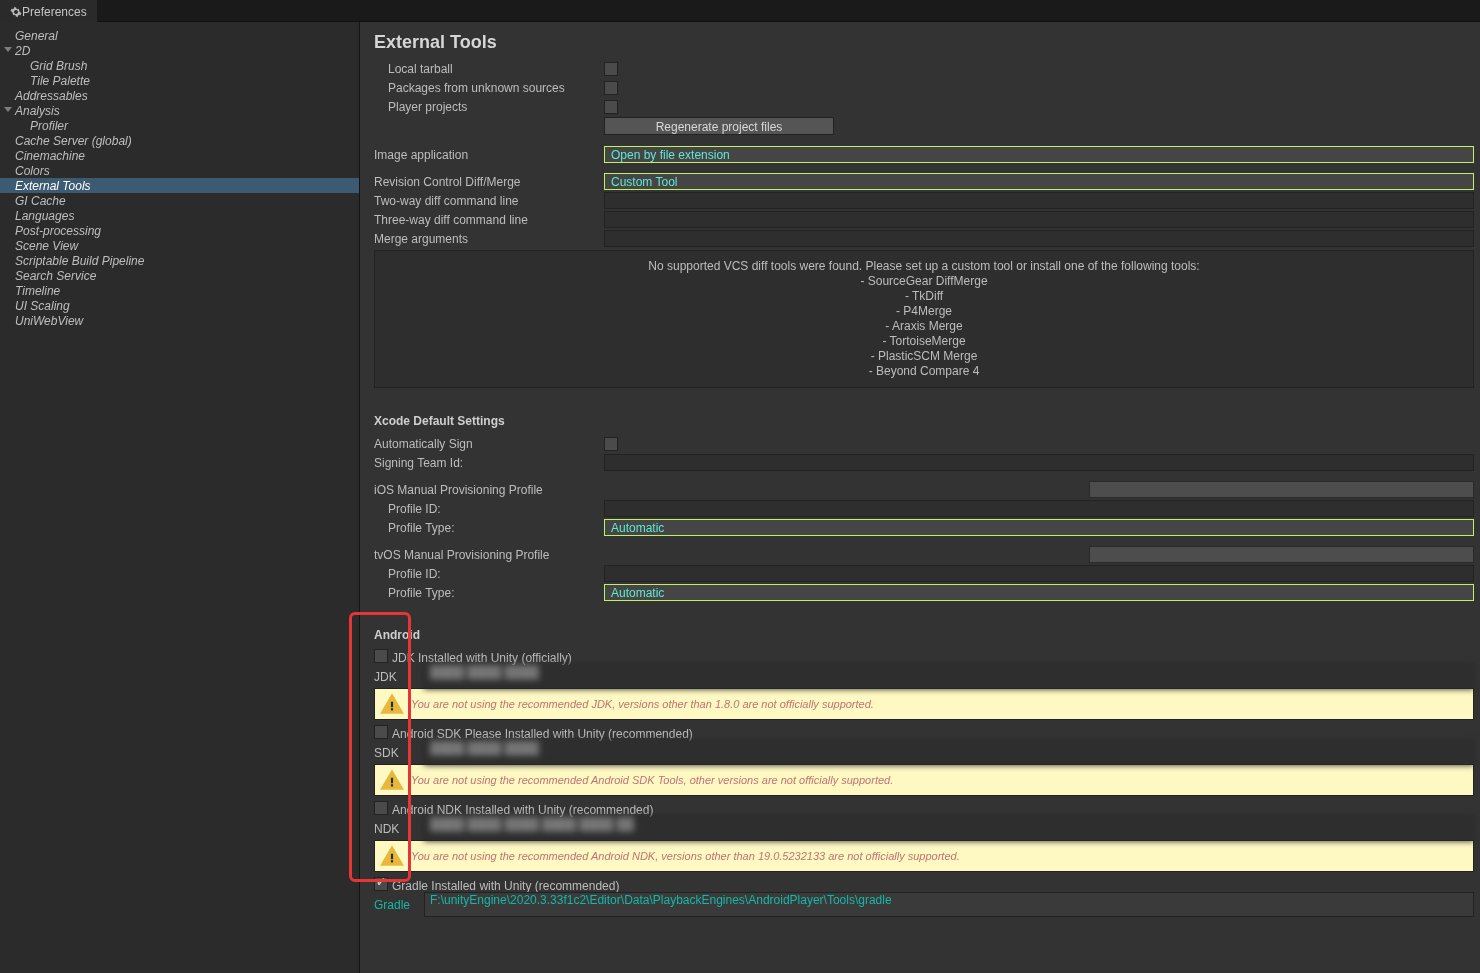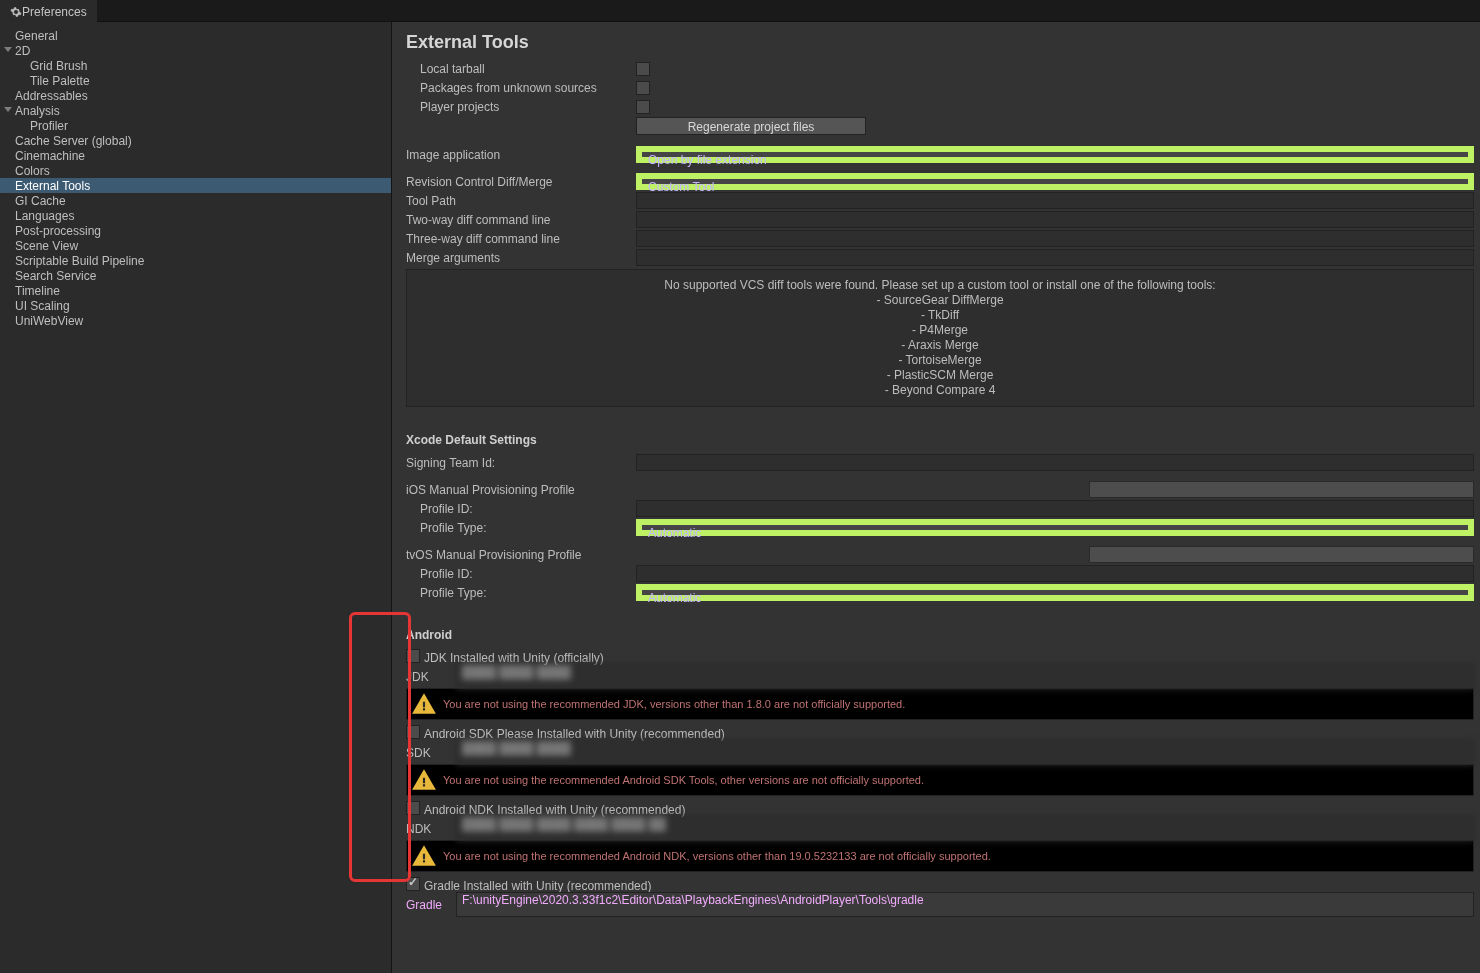--- a/index.html
+++ b/index.html
@@ -2,46 +2,46 @@
 <html><head>
 <meta charset="utf-8">
 <style>
 * { margin: 0; padding: 0; box-sizing: border-box; font-family: -apple-system, "Segoe UI", Arial, sans-serif; }
 body { background: #161616; color: #b8b8b8; font-size: 12px; width: 1480px; height: 973px; overflow: hidden; }
 .window { display: flex; flex-direction: column; height: 100%; }
 .tab-bar { background: #1a1a1a; border-bottom: 1px solid #111; height: 22px; display:flex; align-items:center; }
 .tab { background: #2a2a2a; padding: 16px 10px; border-top: 2px solid #4a7fb5; display:inline-flex; align-items:center; color:#c4c4c4; height:100%; }
 .tab svg { width:12px; height:12px; }
 .body-row { display: flex; flex: 1; overflow:hidden; }
-.sidebar { width: 392px; background: #2b2b2b; border-right: 1px solid #141414; padding-top: 6px; overflow-y:auto; }
+.sidebar { width: 360px; background: #2b2b2b; border-right: 1px solid #141414; padding-top: 6px; overflow-y:auto;font-style:italic; }
 .sb-item { padding: 1px 0 1px 15px; cursor: pointer; color:#bfbfbf; line-height:14px; height:15px; }
 .sb-item.selected { background: #3d5a73; color:#fff; }
 .indent-1 { padding-left: 30px; }
 .sb-fold { position: relative; }
 .sb-fold::before { content:''; position:absolute; left:4px; top:4px; border-left:4px solid transparent; border-right:4px solid transparent; border-top:5px solid #7d7d7d; transform: rotate(0deg); }
 .main { flex:1; background: #333333; padding: 10px 6px 0 14px; overflow-y:auto; color:#bdbdbd; }
 .main h2 { color:#d6d6d6; font-size:18px; font-weight:600; margin-bottom:6px; }
 .row { display:flex; align-items:center; height:19px; margin-bottom:0px; }
 .row .lbl { width: 230px; flex-shrink:0; }
 .row .lbl.pad { padding-left:14px; }
 .chk { width:14px; height:14px; background:#4b4b4b; border:1px solid #222; display:inline-block; position:relative; }
 .chk.checked::after { content:'✓'; position:absolute; top:-3px; left:1px; color:#c8c8c8; font-size:12px; font-weight:bold; }
 .btn { background:#555555; color:#d8d8d8; text-align:center; width:230px; height:18px; line-height:18px; border:1px solid #222; }
-.dd { background:#454545; color:#c4b5fd; padding:1px 6px; flex:1; height:17px; line-height:15px; border:6px solid #bef264; }
+.dd { background:#454545; color:#5eead4; padding:1px 6px; flex:1; height:17px; line-height:15px; border:1px solid #bef264; }
 .txt { background:#2e2e2e; color:#c5c5c5; padding:1px 6px; flex:1; height:17px; line-height:15px; border:1px solid #222; }
 .notebox { background:#2e2e2e; border:1px solid #222; margin-top:2px; padding:8px 10px; text-align:center; color:#bdbdbd; line-height:15px; }
 .sec-head { font-weight:600; color:#cfcfcf; margin: 26px 0 6px 0; }
-.warn-row { display:flex; align-items:center; background:#000000; border:1px solid #222; height:32px; margin:2px 0 4px 0; padding:0 4px; gap:6px; }
+.warn-row { display:flex; align-items:center; background:#fef9c3; border:1px solid #222; height:32px; margin:2px 0 4px 0; padding:0 4px; gap:6px;font-style:italic; }
 .warn-icon { width:26px; height:26px; }
 .warn-text { color:#c07272; font-size:11px; }
 .side-btn { background:#4d4d4d; height:17px; width:385px; border:1px solid #2a2a2a; }
 .red-box { position:absolute; border:3px solid #e63535; border-radius:6px; pointer-events:none; }
 .path-input { background:#2e2e2e; border:1px solid #222; flex:1; height:25px; color:#959595; padding:0 5px; line-height:15px; }
 .blur { filter: blur(3px); color:#777; }
-.disabled-txt { color:#f0abfc; }
+.disabled-txt { color:#14b8a6; }
 </style>
 </head>
 <body>
 
 <div class="window">
   <div class="tab-bar">
     <div class="tab">
       <svg viewBox="0 0 24 24" fill="#b8b8b8">
           <path d="M12 8a4 4 0 100 8 4 4 0 000-8zm9 4a9 9 0 01-.1 1.3l2 1.6-2 3.4-2.4-.8a7 7 0 01-2.2 1.3l-.4 2.6h-4l-.4-2.6a7 7 0 01-2.2-1.3l-2.4.8-2-3.4 2-1.6A9 9 0 013 12a9 9 0 01.1-1.3l-2-1.6 2-3.4 2.4.8A7 7 0 017.7 5.2L8.1 2.6h4l.4 2.6a7 7 0 012.2 1.3l2.4-.8 2 3.4-2 1.6A9 9 0 0121 12z"></path>
         </svg>
@@ -97,24 +97,20 @@
       <div class="row">
           <span class="lbl">Image application</span>
           <div class="dd">Open by file extension</div>
         </div>
       <div style="height:8px"></div>
       <div class="row">
           <span class="lbl">Revision Control Diff/Merge</span>
           <div class="dd">Custom Tool</div>
         </div>
       <div class="row">
-          <span class="lbl">Tool Path</span>
-          <div class="txt"></div>
-        </div>
-      <div class="row">
           <span class="lbl">Two-way diff command line</span>
           <div class="txt"></div>
         </div>
       <div class="row">
           <span class="lbl">Three-way diff command line</span>
           <div class="txt"></div>
         </div>
       <div class="row">
           <span class="lbl">Merge arguments</span>
           <div class="txt"></div>
@@ -126,20 +122,24 @@
         <div>- TkDiff</div>
         <div>- P4Merge</div>
         <div>- Araxis Merge</div>
         <div>- TortoiseMerge</div>
         <div>- PlasticSCM Merge</div>
         <div>- Beyond Compare 4</div>
       </div>
 
       <div class="sec-head">Xcode Default Settings</div>
       <div class="row">
+          <span class="lbl">Automatically Sign</span>
+          <span class="chk"></span>
+        </div>
+      <div class="row">
           <span class="lbl">Signing Team Id:</span>
           <div class="txt"></div>
         </div>
 
       <div style="height:8px"></div>
       <div class="row">
           <span class="lbl">iOS Manual Provisioning Profile</span>
           <div style="flex:1"></div>
           <div class="side-btn"></div>
         </div>

